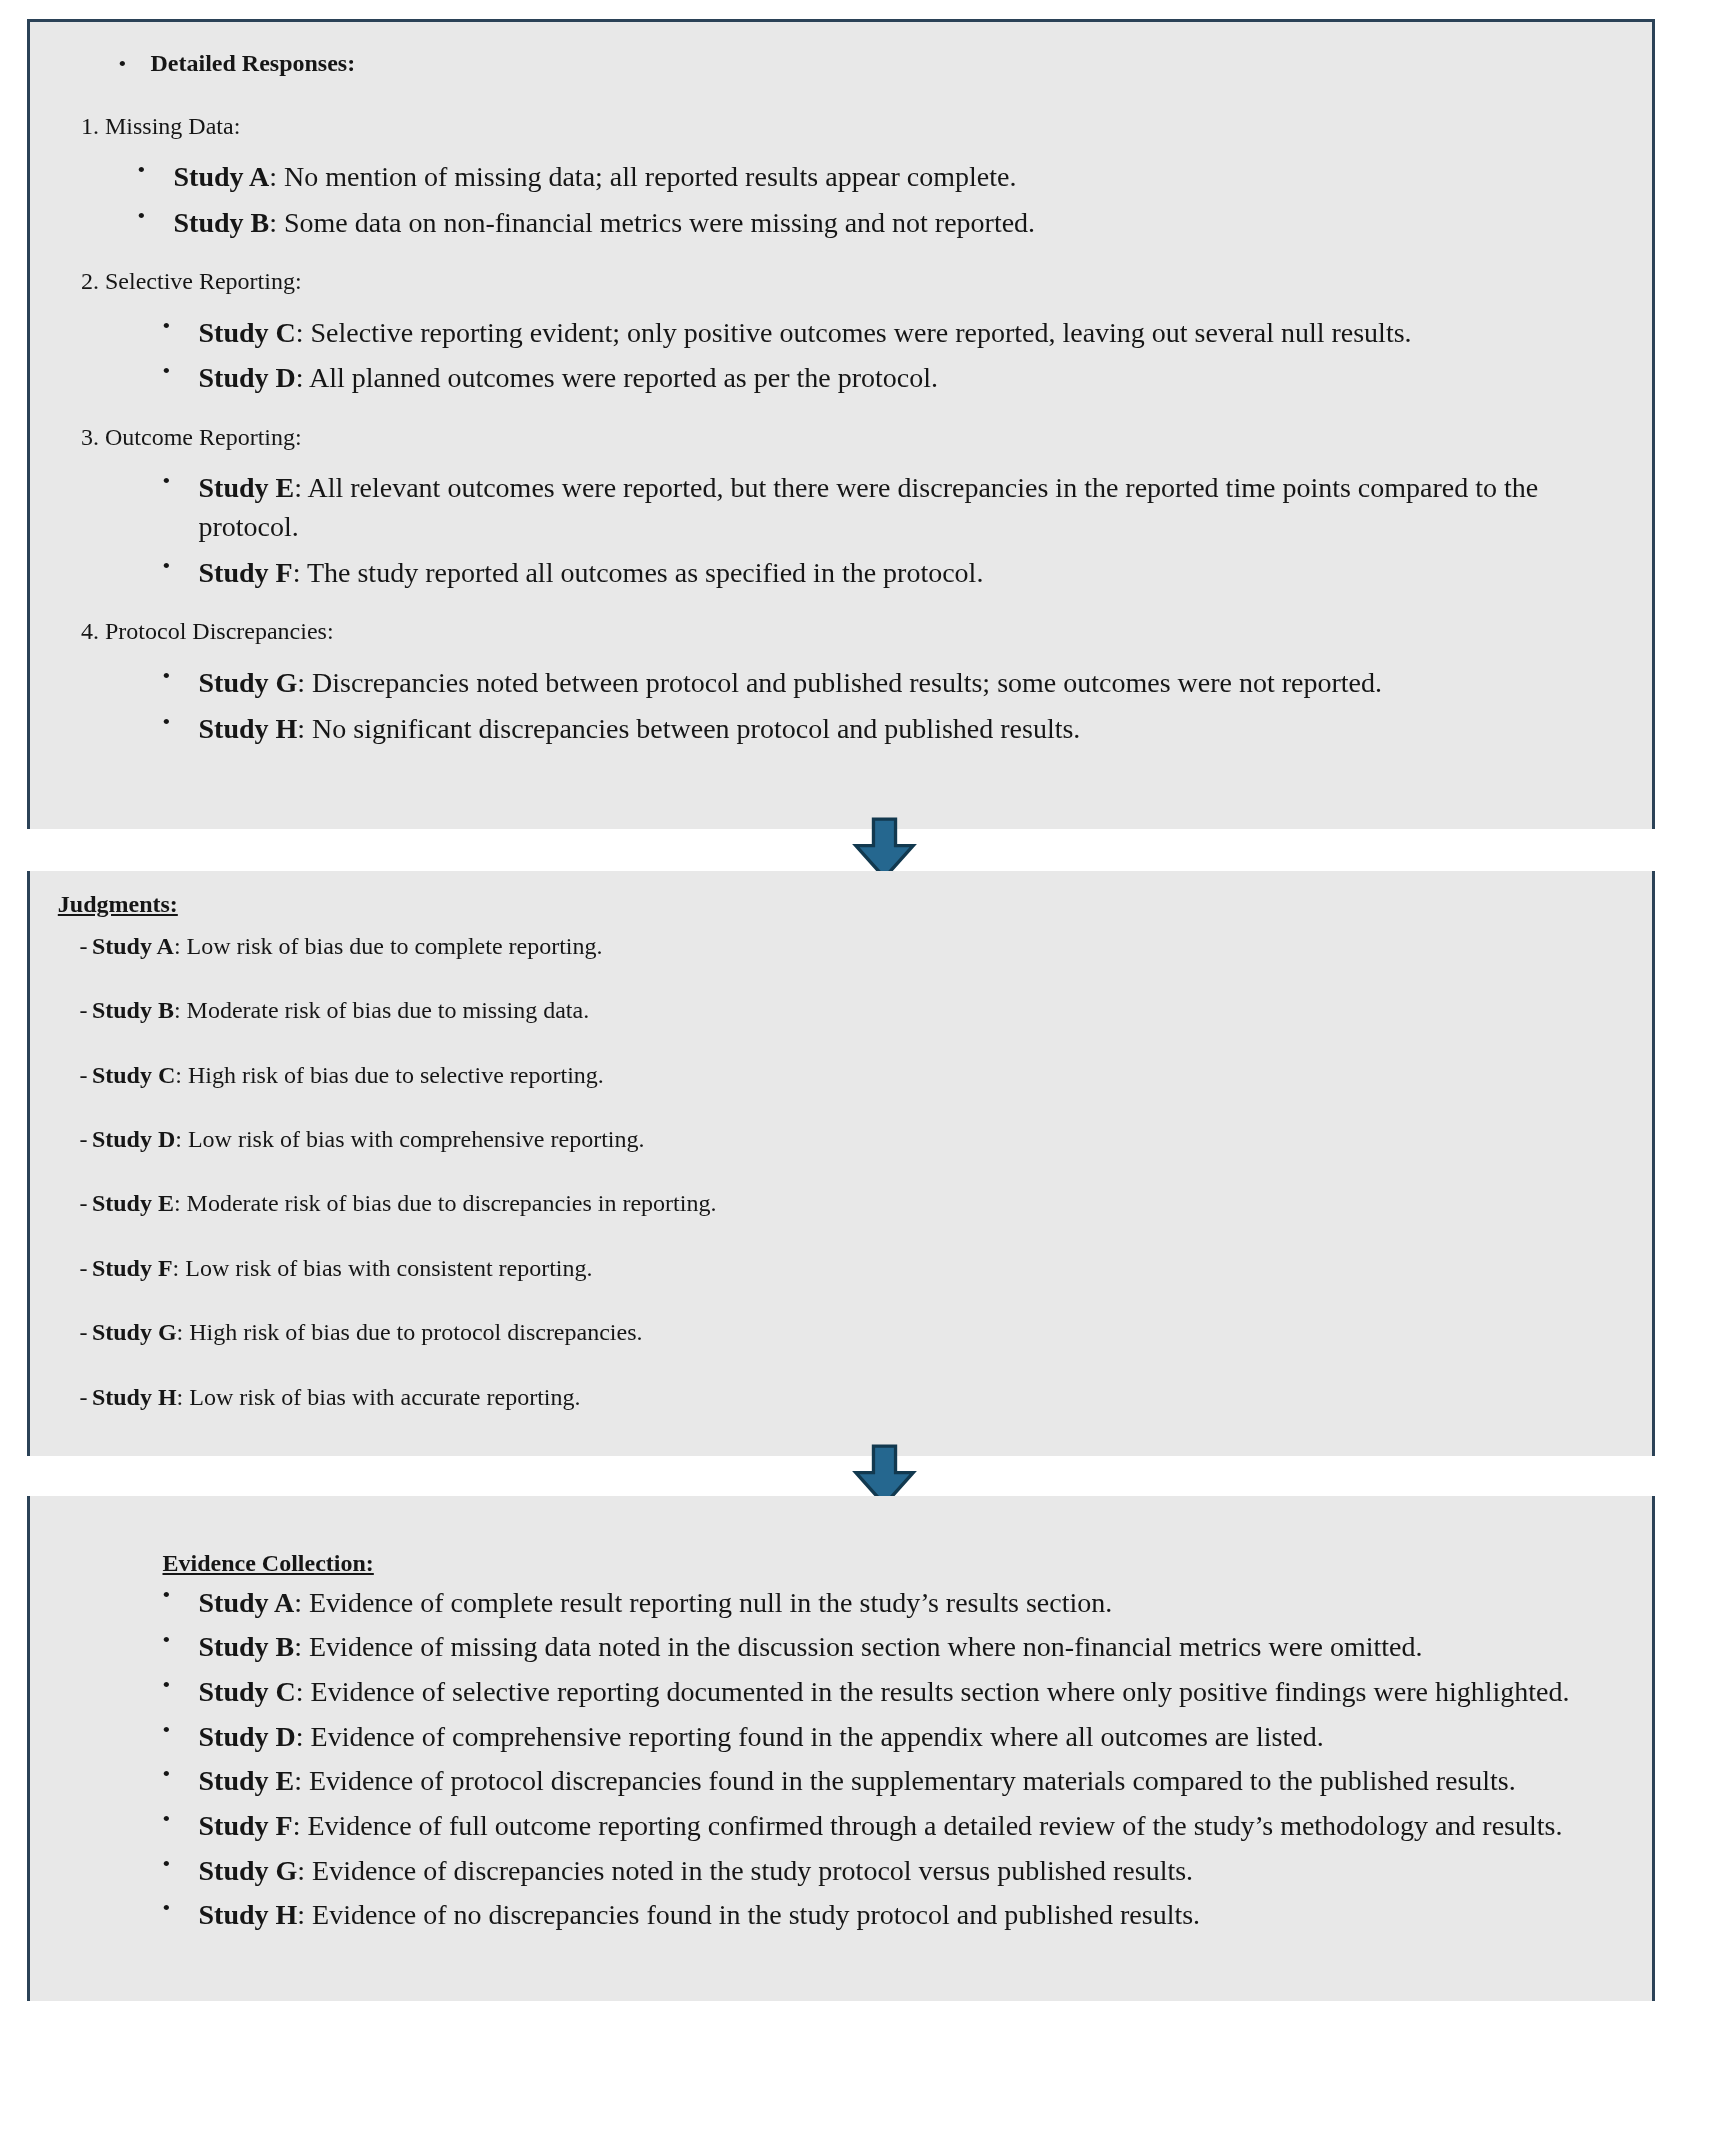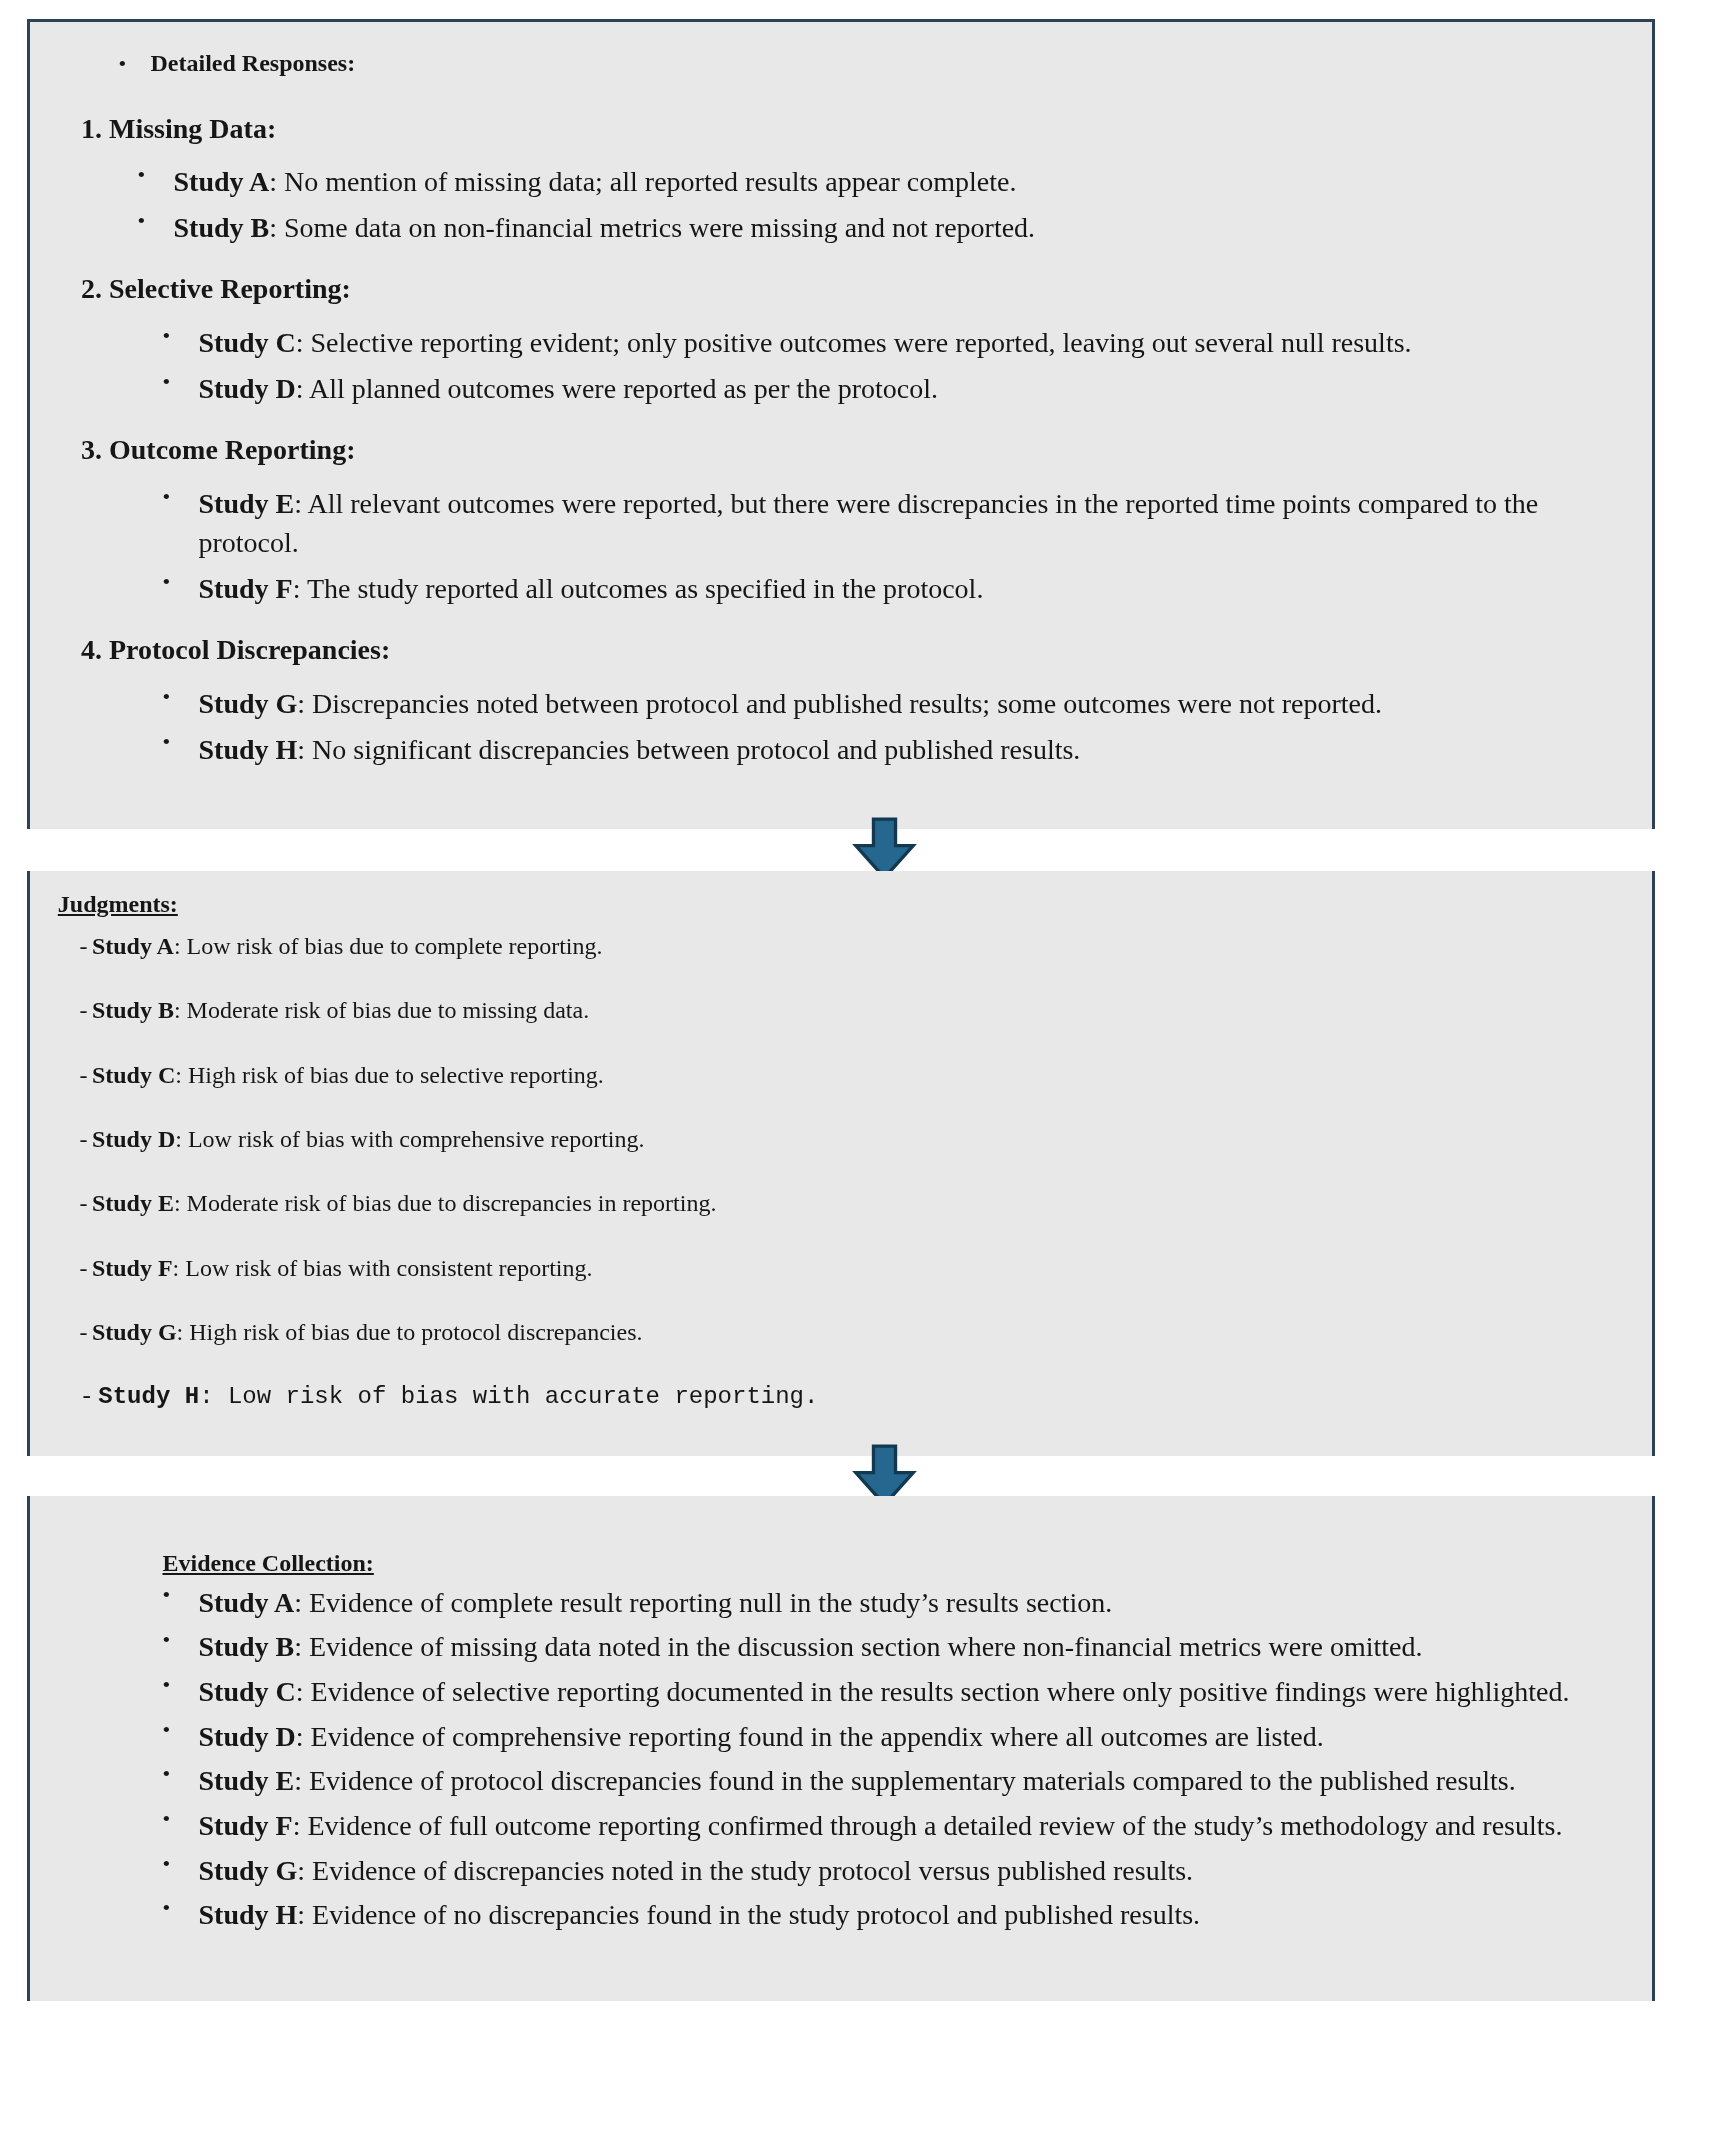--- a/index.html
+++ b/index.html
@@ -86,22 +86,22 @@
     flex: 0 0 32px;
     font-size: 22px;
     line-height: 1;
     color: #161616;
   }
   .heading-bullet-line .label {
     font-weight: bold;
   }
 
   .section-heading {
-    font-size: 28px;
-    font-weight: bold;
+    font-size: 24px;
+    font-weight: normal;
     line-height: 1.3;
     margin: 24px 0 15.4px 0;
     padding-left: 26.5px;
   }
   .section-heading.first-section { margin-top: 31px; }
 
   ul.bullets {
     list-style: none;
     margin: 0 0 16.5px 0;
     padding: 0 0 0 83px;
@@ -134,21 +134,21 @@
     text-decoration: underline;
   }
   .panel-title.evidence { padding-left: 108px; margin-bottom: 3.3px; margin-top: 39px; }
 
   .judgment-line {
     font-size: 24px;
     line-height: 1.35;
     margin: 0 0 32px 0;
     padding-left: 25px;
   }
-  .judgment-line:last-child { margin-bottom: 0; font-family: Liberation Mono, monospace; }
+  .judgment-line:last-child { margin-bottom: 0; }
   .judgment-line .dash { margin-right: 4.4px; }
   .judgment-line .study { font-weight: bold; }
 
   ul.bullets.evidence {
     padding-left: 108px;
     margin-bottom: 0;
   }
   ul.bullets.evidence li { margin-bottom: 5.5px; }
 </style>
 </head>

